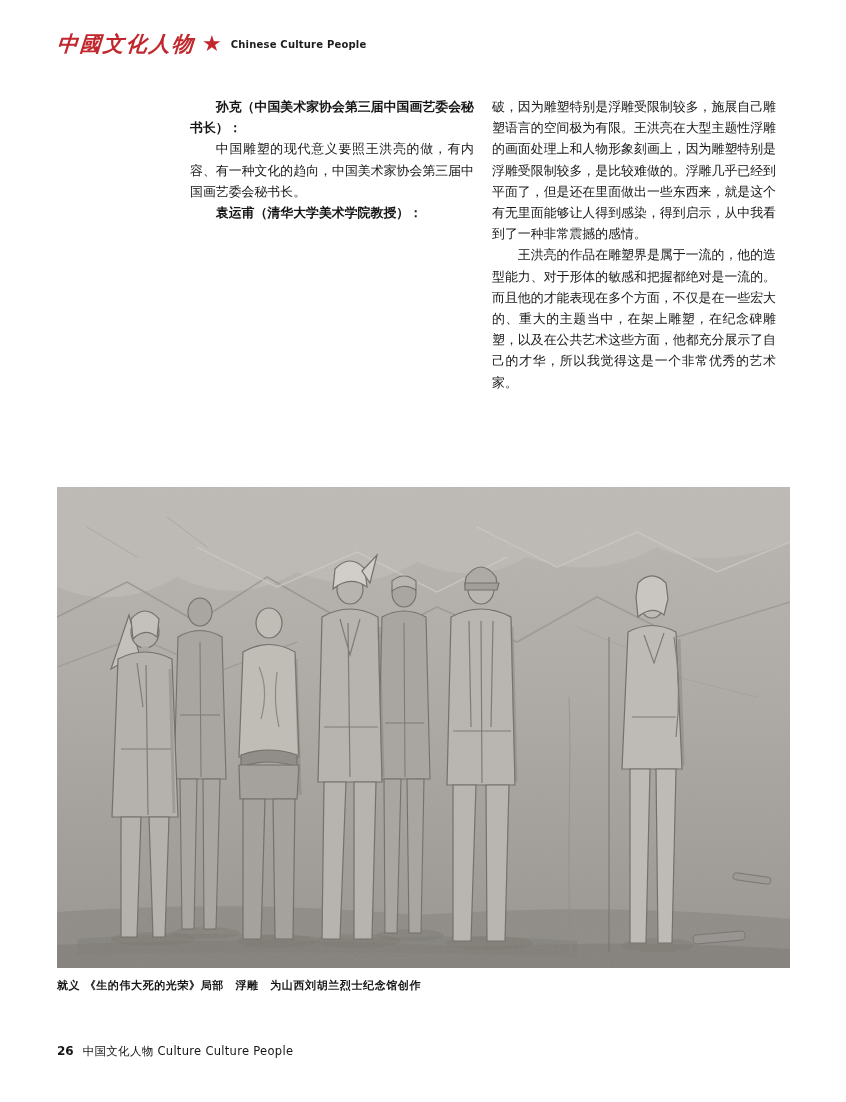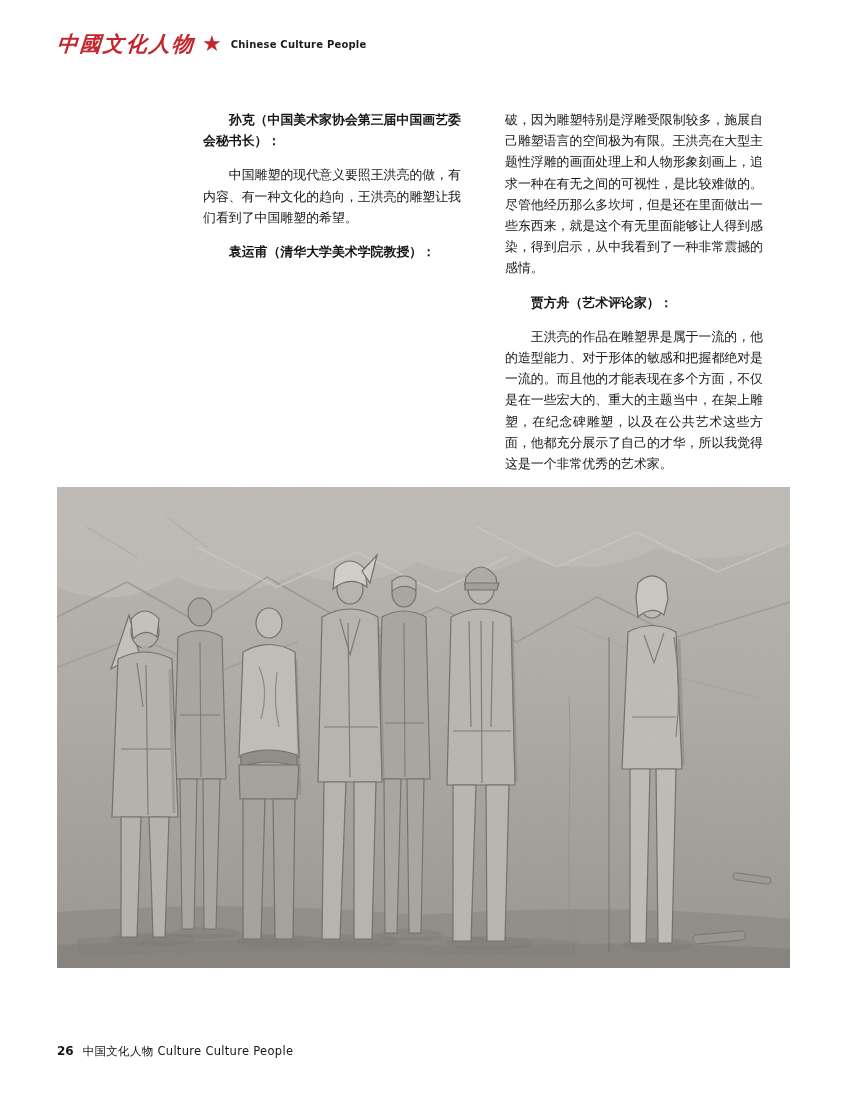--- a/index.html
+++ b/index.html
@@ -19,21 +19,21 @@
   }
   .star { color:var(--brand); font-size:22px; margin:0 9px 0 7px; line-height:1; }
   .logo-en { font-size:10px; font-weight:bold; color:#1c1c1c; letter-spacing:0.2px; }
 
   
   .columns { position:absolute; left:190px; top:96px; width:586px; display:flex; gap:18px; }
   .col {
     width:284px; font-size:12.9px; line-height:21.2px; text-align:justify;
     color:var(--ink); letter-spacing:0;
   }
-  .col p { margin:13px; text-indent:2em; }
+  .col p { margin:0; text-indent:2em; }
   .col p.heading { font-weight:bold; }
   .col p.noindent { text-indent:0; }
 
   
   figure.art { position:absolute; left:57px; top:487px; width:733px; margin:0; }
   .photo { width:733px; height:481px; display:block; background:#aeaaa5; }
   figcaption {
     margin-top:10px; font-size:11px; font-weight:bold; color:var(--ink);
     letter-spacing:0.6px;
   }
@@ -50,26 +50,25 @@
 
   <header class="brand">
     <span class="logo-cn">中國文化人物</span>
     <span class="star">★</span>
     <span class="logo-en">Chinese Culture People</span>
   </header>
 
   <main class="columns">
     <div class="col">
         <p class="heading">孙克（中国美术家协会第三届中国画艺委会秘书长）：</p>
-        <p class="para">中国雕塑的现代意义要照王洪亮的做，有内容、有一种文化的趋向，王洪亮的雕塑让我们看到了中国雕塑的希望。</p>
+        <p class="para">中国雕塑的现代意义要照王洪亮的做，有内容、有一种文化的趋向，中国美术家协会第三届中国画艺委会秘书长。</p>
         <p class="heading">袁运甫（清华大学美术学院教授）：</p>
       </div>
     <div class="col">
-        <p class="para noindent">破，因为雕塑特别是浮雕受限制较多，施展自己雕塑语言的空间极为有限。王洪亮在大型主题性浮雕的画面处理上和人物形象刻画上，追求一种在有无之间的可视性，是比较难做的。尽管他经历那么多坎坷，但是还在里面做出一些东西来，就是这个有无里面能够让人得到感染，得到启示，从中我看到了一种非常震撼的感情。</p>
-        <p class="heading">贾方舟（艺术评论家）：</p>
+        <p class="para noindent">破，因为雕塑特别是浮雕受限制较多，施展自己雕塑语言的空间极为有限。王洪亮在大型主题性浮雕的画面处理上和人物形象刻画上，因为雕塑特别是浮雕受限制较多，是比较难做的。浮雕几乎已经到平面了，但是还在里面做出一些东西来，就是这个有无里面能够让人得到感染，得到启示，从中我看到了一种非常震撼的感情。</p>
         <p class="para">王洪亮的作品在雕塑界是属于一流的，他的造型能力、对于形体的敏感和把握都绝对是一流的。而且他的才能表现在多个方面，不仅是在一些宏大的、重大的主题当中，在架上雕塑，在纪念碑雕塑，以及在公共艺术这些方面，他都充分展示了自己的才华，所以我觉得这是一个非常优秀的艺术家。</p>
       </div>
   </main>
 
   <figure class="art">
     <svg class="photo" viewBox="0 0 733 481" preserveAspectRatio="none" role="img">
       <defs>
         <linearGradient id="bg" x1="0" y1="0" x2="0" y2="1">
           <stop offset="0" stop-color="#bcb8b3"></stop>
           <stop offset="0.45" stop-color="#aeaaa5"></stop>
@@ -179,20 +178,21 @@
         <path d="M-24,145 Q0,132 24,145 L30,282 L-30,282 Z"></path>
         <path d="M-22,282 L-2,282 L-6,456 L-22,456 Z"></path>
         <path d="M4,282 L24,282 L20,456 L6,456 Z"></path>
         <path d="M-8,148 L2,176 L12,146 M-20,230 L24,230" fill="none" stroke="#7b7874"></path>
         <path d="M22,150 Q30,200 24,250" fill="none" stroke="#7b7874"></path>
         <path d="M27,152 L31,278" fill="none" stroke="#7a7772" stroke-width="3" opacity="0.4"></path>
       </g>
 
       <rect width="733" height="481" filter="url(#grain)" opacity="0.55"></rect>
     </svg>
+    <figcaption>就义 《生的伟大死的光荣》局部　浮雕　为山西刘胡兰烈士纪念馆创作</figcaption>
   </figure>
 
   <footer class="pfooter">
     <span class="pageno">26</span>
     <span class="ftitle">中国文化人物 Culture Culture People</span>
   </footer>
 
 </div>
 
 </body></html>

